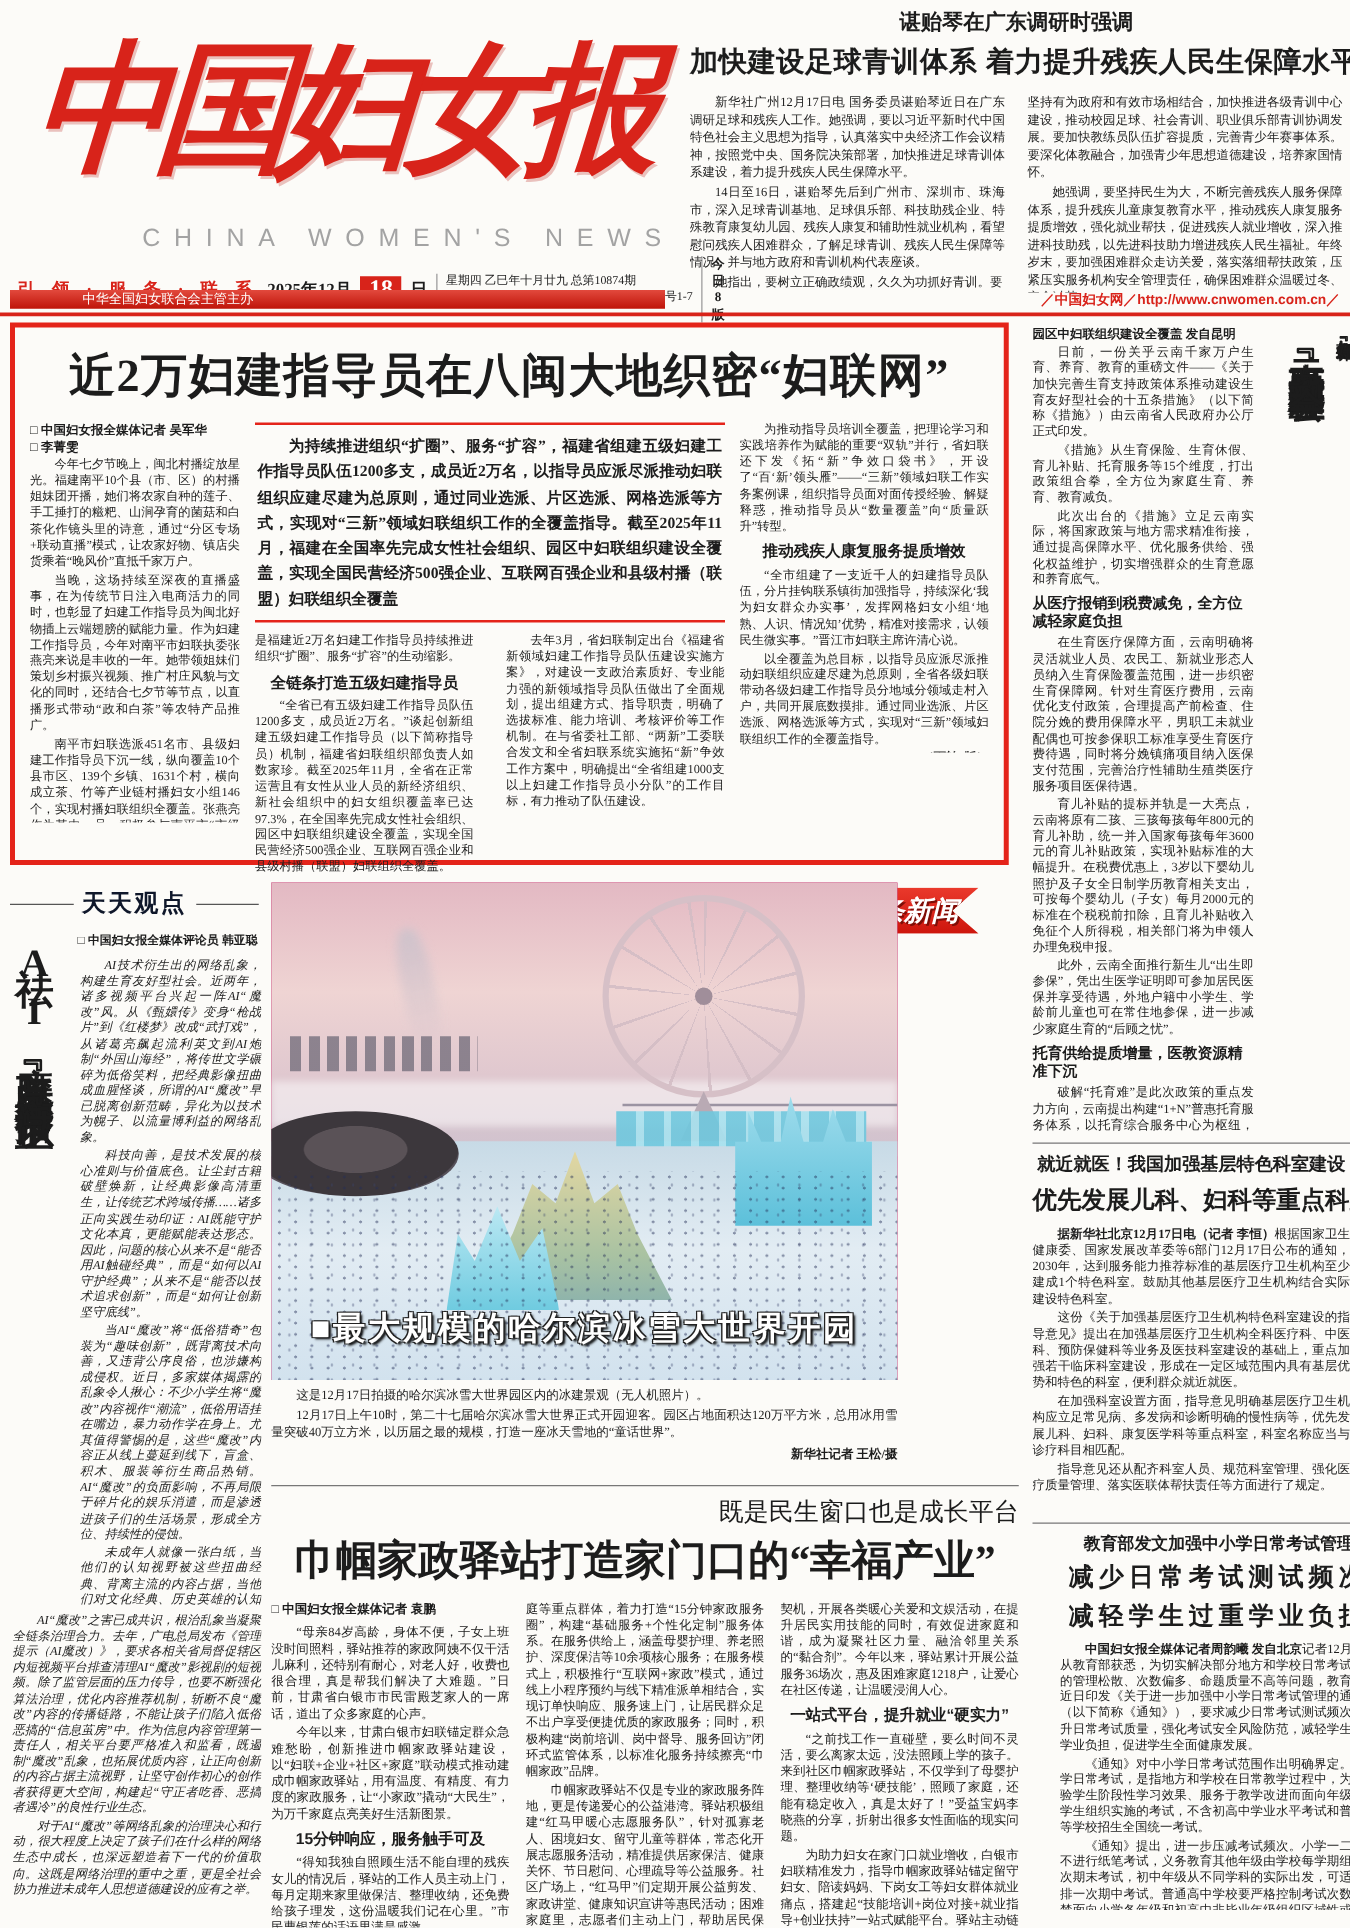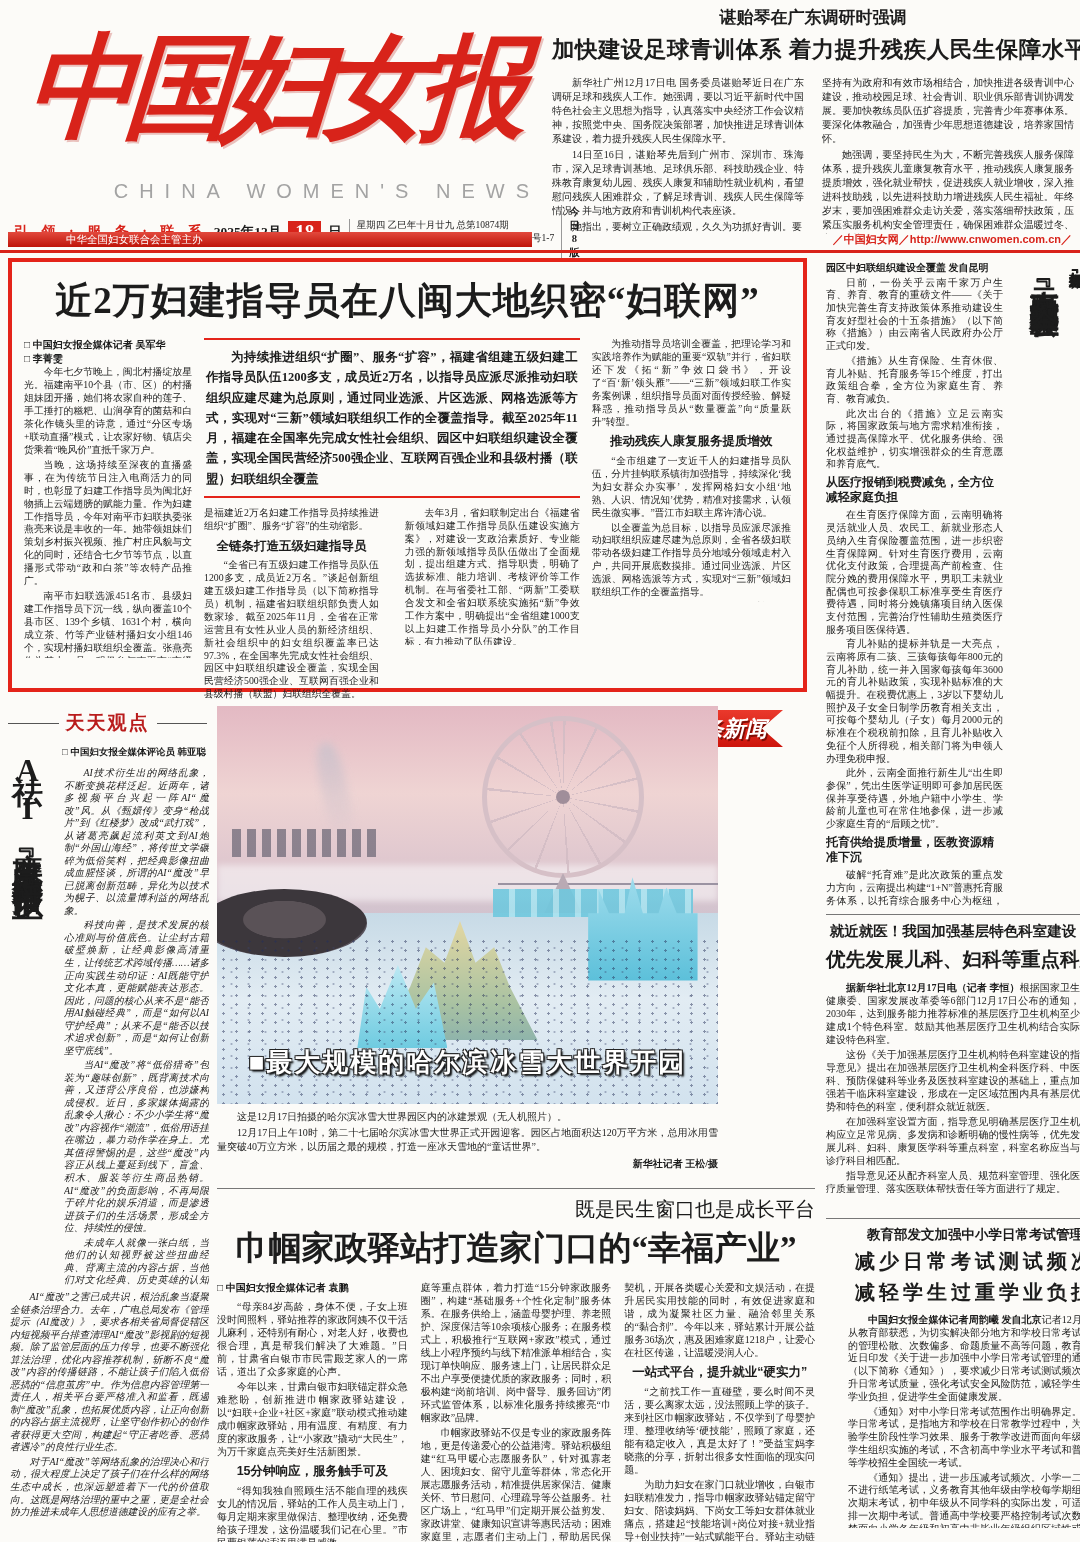--- a/index.html
+++ b/index.html
@@ -55,21 +55,21 @@
           clip-path:polygon(0 0,100% 0,94% 50%,100% 100%,0 100%);display:flex;align-items:center;justify-content:center;
           gap:10px;color:#fff;}
   .bn1{font-size:25px;font-weight:900;font-style:italic;text-shadow:1.5px 1.5px 0 #7e0d06;}
   .bn2{font-size:15.5px;font-weight:bold;}
   .bn3{font-size:22px;font-weight:900;font-style:italic;text-shadow:1.5px 1.5px 0 #7e0d06;}
 
   
   .opinion{position:absolute;left:0;top:704px;width:215px;height:838px;overflow:hidden;}
   .op-head{display:flex;align-items:center;gap:7px;margin:6px 8px 0;}
   .op-line{flex:1;border-top:1.5px solid #555;}
-  .op-title{color:#b91c1c;font-weight:900;font-size:19px;letter-spacing:2px;}
+  .op-title{color:#0f172a;font-weight:900;font-size:19px;letter-spacing:2px;}
   .op-byline{margin:10px 4px 0 62px;font-size:9.5px;font-weight:bold;font-family:"Liberation Sans",sans-serif;}
   .op-vh{position:absolute;left:6px;top:46px;height:560px;writing-mode:vertical-rl;text-orientation:upright;
          font-size:31px;font-weight:900;letter-spacing:3px;}
   .op-narrow{margin:8px 6px 0 64px;height:518px;overflow:hidden;font-size:9.8px;line-height:1.28;font-style:italic;}
   .op-wide{margin:6px 6px 0 10px;height:242px;overflow:hidden;font-size:9.8px;line-height:1.28;font-style:italic;}
 
   
   .photo{position:absolute;left:217px;top:706px;width:501px;height:398px;overflow:hidden;background:#be185d;}
   .ph-sky{position:absolute;left:0;top:0;right:0;height:55%;
           background:linear-gradient(180deg,#e3b9c3 0%,#efd4d3 40%,#e0c8cf 70%,#cfc2ce 100%);}
@@ -225,21 +225,21 @@
 
   <section class="opinion">
     <div class="op-head">
       <span class="op-line"></span>
       <span class="op-title">天天观点</span>
       <span class="op-line"></span>
     </div>
     <div class="op-byline">□ 中国妇女报全媒体评论员 韩亚聪</div>
     <div class="op-vh">祛AI魔改之『魔』还内容传播以『正』</div>
     <div class="op-narrow">
-      <p>AI技术衍生出的网络乱象，不断变换花样泛起。近两年，诸多视频平台兴起一阵AI“魔改”风。从《甄嬛传》变身“枪战片”到《红楼梦》改成“武打戏”，从诸葛亮飙起流利英文到AI炮制“外国山海经”，将传世文学碾碎为低俗笑料，把经典影像扭曲成血腥怪谈，所谓的AI“魔改”早已脱离创新范畴，异化为以技术为幌子、以流量博利益的网络乱象。</p>
+      <p>AI技术衍生出的网络乱象，构建生育友好型社会。近两年，诸多视频平台兴起一阵AI“魔改”风。从《甄嬛传》变身“枪战片”到《红楼梦》改成“武打戏”，从诸葛亮飙起流利英文到AI炮制“外国山海经”，将传世文学碾碎为低俗笑料，把经典影像扭曲成血腥怪谈，所谓的AI“魔改”早已脱离创新范畴，异化为以技术为幌子、以流量博利益的网络乱象。</p>
       <p>科技向善，是技术发展的核心准则与价值底色。让尘封古籍破壁焕新，让经典影像高清重生，让传统艺术跨域传播……诸多正向实践生动印证：AI既能守护文化本真，更能赋能表达形态。因此，问题的核心从来不是“能否用AI触碰经典”，而是“如何以AI守护经典”；从来不是“能否以技术追求创新”，而是“如何让创新坚守底线”。</p>
       <p>当AI“魔改”将“低俗猎奇”包装为“趣味创新”，既背离技术向善，又违背公序良俗，也涉嫌构成侵权。近日，多家媒体揭露的乱象令人揪心：不少小学生将“魔改”内容视作“潮流”，低俗用语挂在嘴边，暴力动作学在身上。尤其值得警惕的是，这些“魔改”内容正从线上蔓延到线下，盲盒、积木、服装等衍生商品热销。AI“魔改”的负面影响，不再局限于碎片化的娱乐消遣，而是渗透进孩子们的生活场景，形成全方位、持续性的侵蚀。</p>
       <p>未成年人就像一张白纸，当他们的认知视野被这些扭曲经典、背离主流的内容占据，当他们对文化经典、历史英雄的认知停留在恶搞桥段、戏谑画面，其价值观的塑造、审美能力的培育，都将面临背道而驰的偏差。更让人担忧的是，AI“魔改”背后的扭曲流量思维和无底线逐利取向，都在一次次创作与传播中悄无声息地传导给孩子们，侵蚀着他们的文化敬畏、道德坚守与责任认知。</p>
     </div>
     <div class="op-wide">
       <p>AI“魔改”之害已成共识，根治乱象当凝聚全链条治理合力。去年，广电总局发布《管理提示（AI魔改）》，要求各相关省局督促辖区内短视频平台排查清理AI“魔改”影视剧的短视频。除了监管层面的压力传导，也要不断强化算法治理，优化内容推荐机制，斩断不良“魔改”内容的传播链路，不能让孩子们陷入低俗恶搞的“信息茧房”中。作为信息内容管理第一责任人，相关平台要严格准入和监看，既遏制“魔改”乱象，也拓展优质内容，让正向创新的内容占据主流视野，让坚守创作初心的创作者获得更大空间，构建起“守正者吃香、恶搞者遇冷”的良性行业生态。</p>
       <p>对于AI“魔改”等网络乱象的治理决心和行动，很大程度上决定了孩子们在什么样的网络生态中成长，也深远塑造着下一代的价值取向。这既是网络治理的重中之重，更是全社会协力推进未成年人思想道德建设的应有之举。</p>
     </div>
   </section>
 

